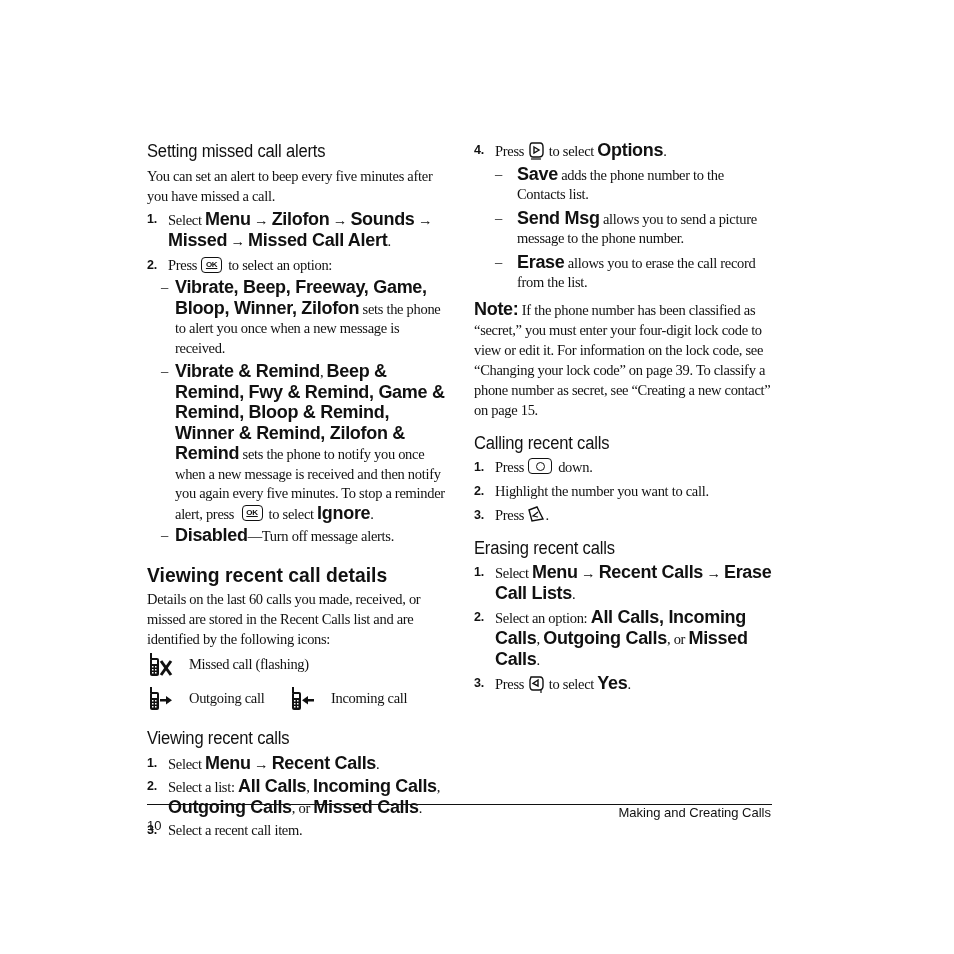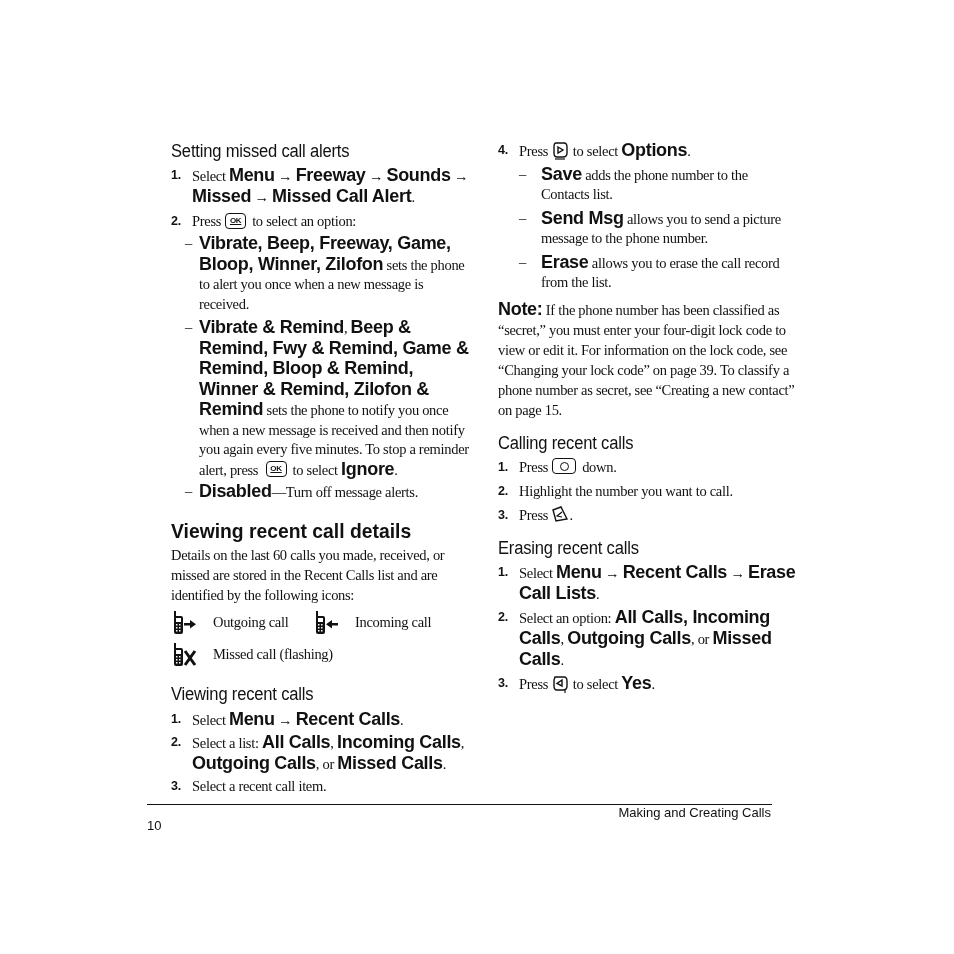--- a/index.html
+++ b/index.html
@@ -1,18 +1,18 @@
 <!DOCTYPE html>
 <html><head>
   <meta charset="utf-8">
   <style>
     html, body { margin: 0; padding: 0; background: #ffffff; }
     body { width: 954px; height: 954px; position: relative; overflow: hidden; color: #111; }
     .serif { font-family: "Liberation Serif", "DejaVu Serif", serif; }
-    .col { position: absolute; top: 140px; margin-left: 24px; }
+    .col { position: absolute; top: 140px; }
     .col-left { left: 147px; width: 300px; }
     .col-right { left: 474px; width: 300px; }
     h2.sec { font-family: "Liberation Sans", "DejaVu Sans", sans-serif; font-weight: normal; font-size: 18px; margin: 0; line-height: 22px; letter-spacing: -0.2px; transform: scaleX(0.92); transform-origin: left; white-space: nowrap; }
     h1.big { font-family: "Liberation Sans", "DejaVu Sans", sans-serif; font-weight: bold; font-size: 21px; margin: 0; line-height: 26px; transform: scaleX(0.92); transform-origin: left; white-space: nowrap; }
     p.body { font-family: "Liberation Serif", "DejaVu Serif", serif; font-size: 14.5px; line-height: 20px; margin: 0; letter-spacing: -0.3px; }
     .b { font-family: "Liberation Sans", "DejaVu Sans", sans-serif; font-weight: bold; font-size: 18px; letter-spacing: -0.3px; }
     ol.steps { list-style: none; padding: 0; margin: 0; }
     ol.steps > li { position: relative; padding-left: 21px; font-family: "Liberation Serif", "DejaVu Serif", serif; font-size: 14.5px; line-height: 20px; letter-spacing: -0.3px; }
     ol.steps > li .num { position: absolute; left: 0; top: 0; font-family: "Liberation Sans", "DejaVu Sans", sans-serif; font-weight: bold; font-size: 12.5px; }
     ul.dash { list-style: none; padding: 0; margin: 0; }
@@ -28,27 +28,28 @@
     .phone-icon { width: 26px; height: 26px; margin-right: 16px; }
     .footer-line { position: absolute; left: 147px; width: 625px; top: 804px; border-top: 1px solid #111; }
     .footer-left { position: absolute; left: 147px; top: 805px; font-family: "Liberation Sans", "DejaVu Sans", sans-serif; font-size: 13px; margin-top: 13px; }
     .footer-right { position: absolute; right: 183px; top: 805px; font-family: "Liberation Sans", "DejaVu Sans", sans-serif; font-size: 13px; }
   </style>
 </head>
 <body>
 
 <div class="col col-left">
   <h2 class="sec">Setting missed call alerts</h2>
+  <p class="body" style="margin-top:4px">You can set an alert to beep every five minutes after you have missed a call.</p>
   <ol class="steps" style="margin-top:3px">
     <li>
       <span class="num">1.</span>
       <span>Select</span>
       <span class="b">Menu</span>
       <span>→</span>
-      <span class="b">Freeway</span>
+      <span class="b">Zilofon</span>
       <span>→</span>
       <span class="b">Sounds</span>
       <span>→</span>
       <span class="b">Missed</span>
       <span>→</span>
       <span class="b">Missed Call Alert</span><span>.</span>
     </li>
     <li style="margin-top:4px">
       <span class="num">2.</span>
       <span>Press</span><span class="key okkey">OK</span><span>to select an option:</span>
@@ -67,20 +68,36 @@
           <span class="dsh">–</span>
           <span class="b">Disabled</span><span>—Turn off message alerts.</span>
         </li>
       </ul>
     </li>
   </ol>
 
   <h1 class="big" style="margin-top:15px">Viewing recent call details</h1>
   <p class="body" style="margin-top:1px">Details on the last 60 calls you made, received, or missed are stored in the Recent Calls list and are identified by the following icons:</p>
 
+  <div class="icon-row">
+    <svg class="phone-icon" viewBox="0 0 26 26">
+      <rect x="3" y="1" width="2" height="6" fill="#111"></rect>
+      <rect x="3" y="6" width="9" height="18" rx="2" fill="#111"></rect>
+      <rect x="5" y="8" width="5" height="4" fill="#fff"></rect>
+      <rect x="5" y="14" width="1.5" height="1.5" fill="#fff"></rect>
+        <rect x="8" y="14" width="1.5" height="1.5" fill="#fff"></rect>
+      <rect x="5" y="17" width="1.5" height="1.5" fill="#fff"></rect>
+        <rect x="8" y="17" width="1.5" height="1.5" fill="#fff"></rect>
+      <rect x="5" y="20" width="1.5" height="1.5" fill="#fff"></rect>
+        <rect x="8" y="20" width="1.5" height="1.5" fill="#fff"></rect>
+      <line x1="14" y1="9" x2="24" y2="23" stroke="#111" stroke-width="3"></line>
+      <line x1="24" y1="9" x2="14" y2="23" stroke="#111" stroke-width="3"></line>
+    </svg>
+    <span class="serif" style="font-size:14.5px; letter-spacing:-0.3px">Missed call  (flashing)</span>
+  </div>
   <div class="icon-row" style="margin-top:2px">
     <svg class="phone-icon" viewBox="0 0 26 26">
       <rect x="3" y="1" width="2" height="6" fill="#111"></rect>
       <rect x="3" y="6" width="9" height="18" rx="2" fill="#111"></rect>
       <rect x="5" y="8" width="5" height="4" fill="#fff"></rect>
       <rect x="5" y="14" width="1.5" height="1.5" fill="#fff"></rect>
         <rect x="8" y="14" width="1.5" height="1.5" fill="#fff"></rect>
       <rect x="5" y="17" width="1.5" height="1.5" fill="#fff"></rect>
         <rect x="8" y="17" width="1.5" height="1.5" fill="#fff"></rect>
       <rect x="5" y="20" width="1.5" height="1.5" fill="#fff"></rect>
@@ -97,36 +114,20 @@
         <rect x="8" y="14" width="1.5" height="1.5" fill="#fff"></rect>
       <rect x="5" y="17" width="1.5" height="1.5" fill="#fff"></rect>
         <rect x="8" y="17" width="1.5" height="1.5" fill="#fff"></rect>
       <rect x="5" y="20" width="1.5" height="1.5" fill="#fff"></rect>
         <rect x="8" y="20" width="1.5" height="1.5" fill="#fff"></rect>
       <rect x="18" y="13" width="7" height="2.5" fill="#111"></rect>
       <polygon points="19,10 13,14.25 19,18.5" fill="#111"></polygon>
     </svg>
     <span class="serif" style="font-size:14.5px; letter-spacing:-0.3px">Incoming call</span>
   </div>
-  <div class="icon-row">
-    <svg class="phone-icon" viewBox="0 0 26 26">
-      <rect x="3" y="1" width="2" height="6" fill="#111"></rect>
-      <rect x="3" y="6" width="9" height="18" rx="2" fill="#111"></rect>
-      <rect x="5" y="8" width="5" height="4" fill="#fff"></rect>
-      <rect x="5" y="14" width="1.5" height="1.5" fill="#fff"></rect>
-        <rect x="8" y="14" width="1.5" height="1.5" fill="#fff"></rect>
-      <rect x="5" y="17" width="1.5" height="1.5" fill="#fff"></rect>
-        <rect x="8" y="17" width="1.5" height="1.5" fill="#fff"></rect>
-      <rect x="5" y="20" width="1.5" height="1.5" fill="#fff"></rect>
-        <rect x="8" y="20" width="1.5" height="1.5" fill="#fff"></rect>
-      <line x1="14" y1="9" x2="24" y2="23" stroke="#111" stroke-width="3"></line>
-      <line x1="24" y1="9" x2="14" y2="23" stroke="#111" stroke-width="3"></line>
-    </svg>
-    <span class="serif" style="font-size:14.5px; letter-spacing:-0.3px">Missed call  (flashing)</span>
-  </div>
 
   <h2 class="sec" style="margin-top:12px">Viewing recent calls</h2>
   <ol class="steps" style="margin-top:4px">
     <li>
       <span class="num">1.</span>
       <span>Select</span>
       <span class="b">Menu</span>
       <span>→</span>
       <span class="b">Recent Calls</span><span>.</span>
     </li>

